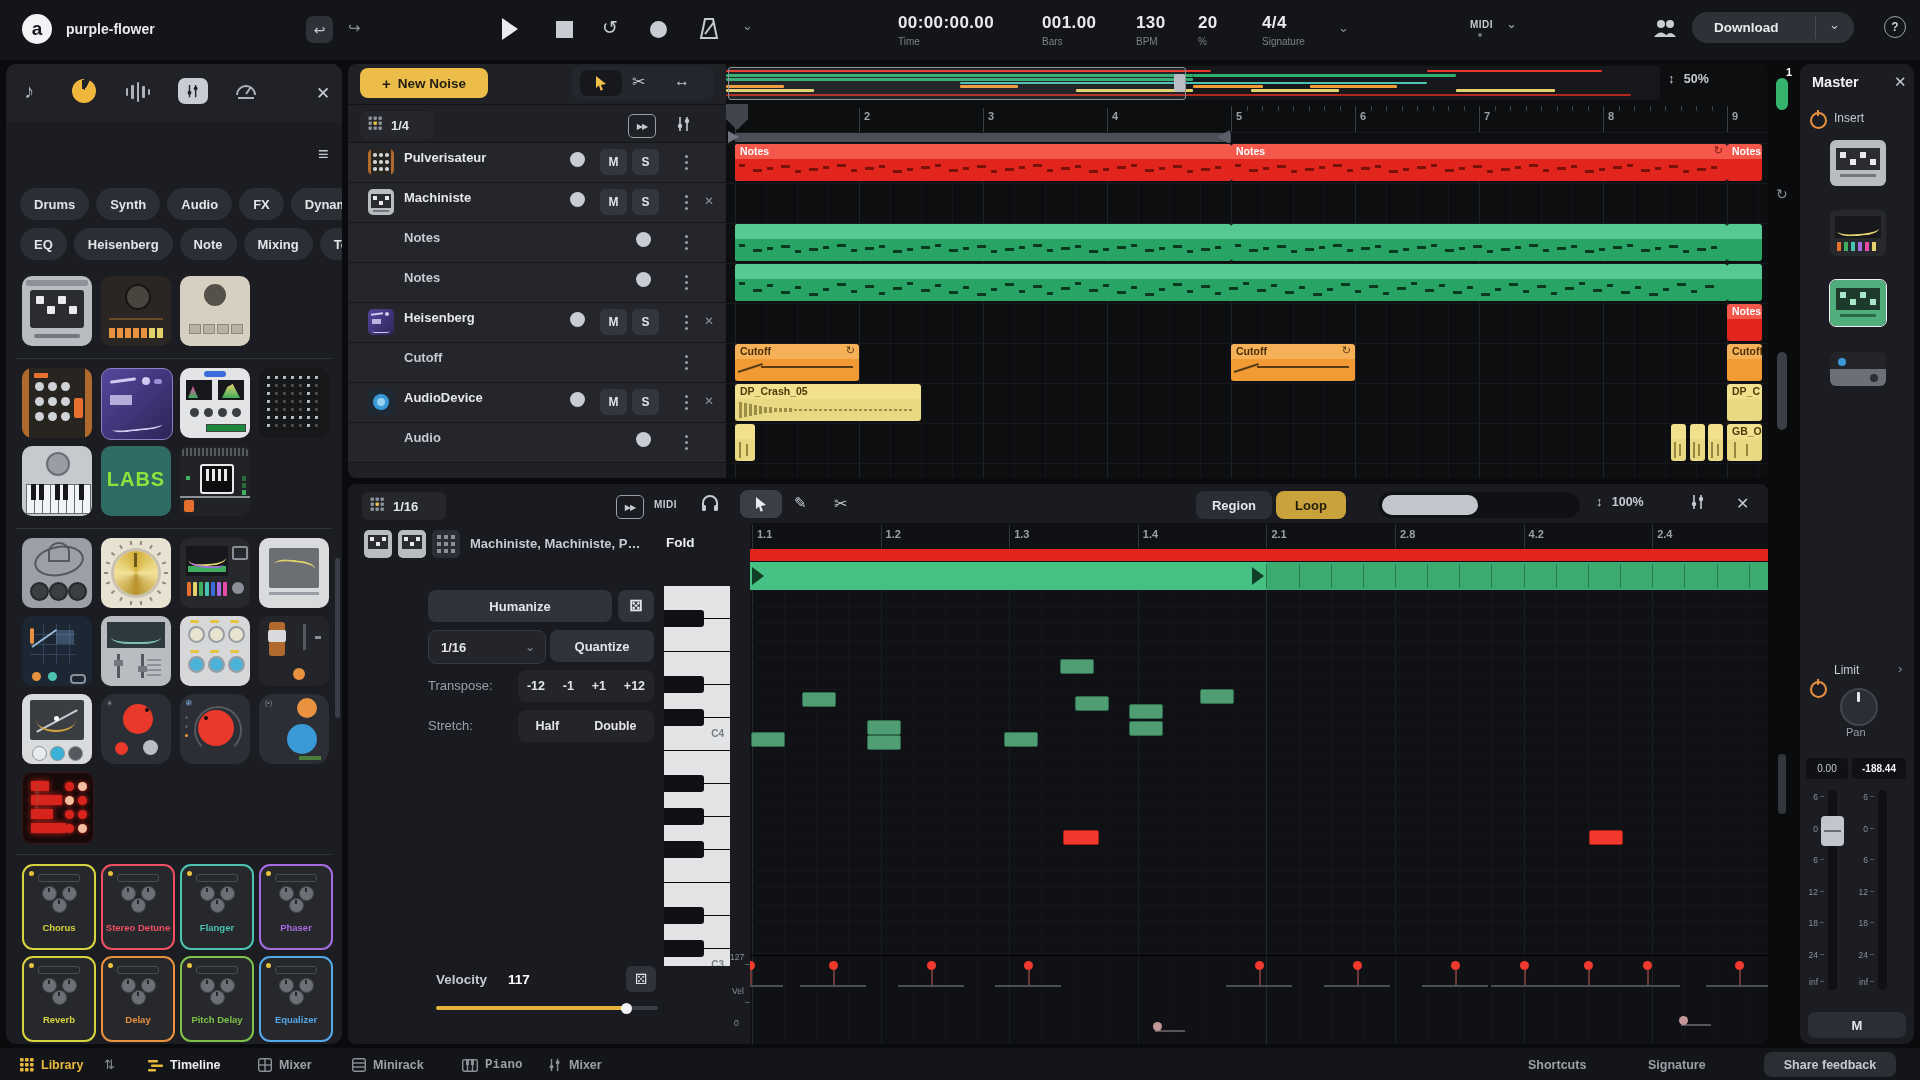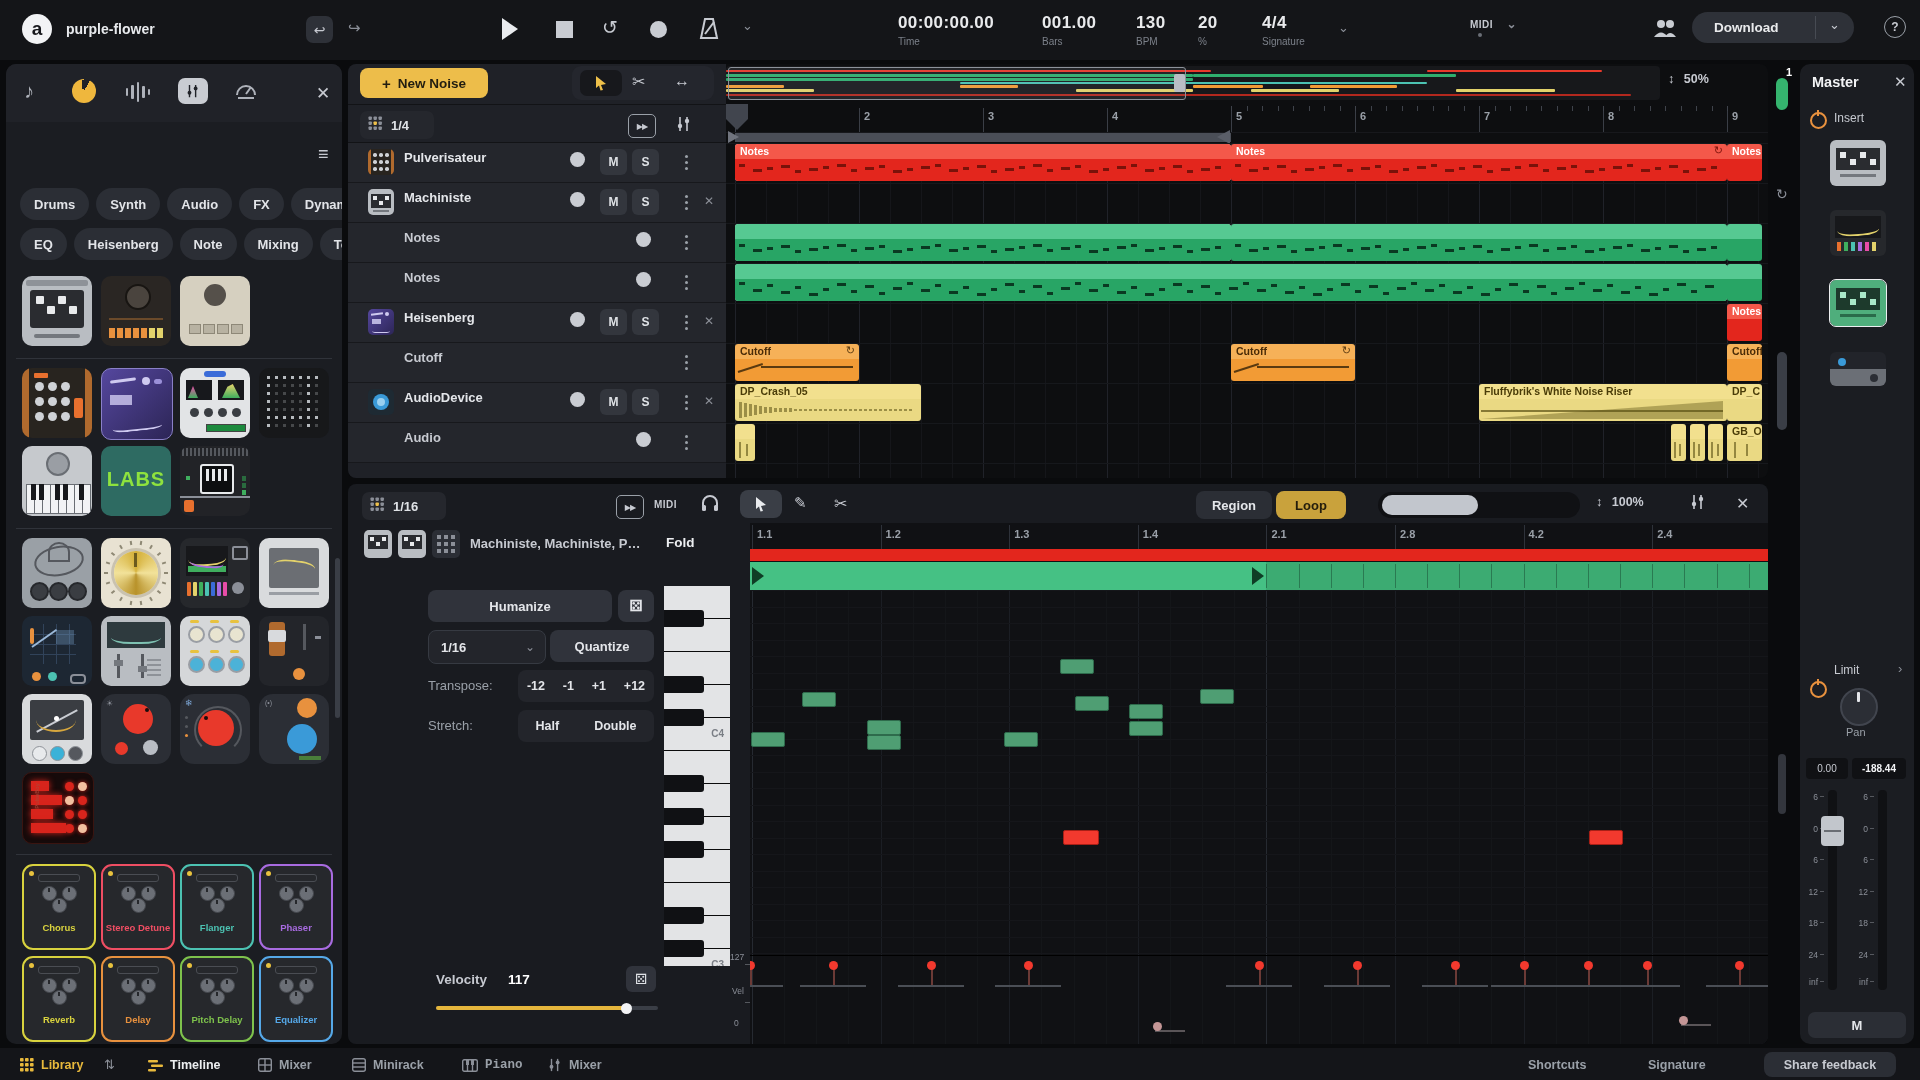--- a/index.html
+++ b/index.html
@@ -1127,27 +1127,20 @@
           <div style="position: absolute; left: 129px; top: 25px; width: 2.5px; height: 2px; background: rgba(90, 80, 20, 0.55);"></div>
           <div style="position: absolute; left: 134px; top: 25px; width: 2.5px; height: 2px; background: rgba(90, 80, 20, 0.55);"></div>
           <div style="position: absolute; left: 139px; top: 25px; width: 2.5px; height: 2px; background: rgba(90, 80, 20, 0.55);"></div>
           <div style="position: absolute; left: 144px; top: 25px; width: 2.5px; height: 2px; background: rgba(90, 80, 20, 0.55);"></div>
           <div style="position: absolute; left: 149px; top: 25px; width: 2.5px; height: 2px; background: rgba(90, 80, 20, 0.55);"></div>
           <div style="position: absolute; left: 154px; top: 25px; width: 2.5px; height: 2px; background: rgba(90, 80, 20, 0.55);"></div>
           <div style="position: absolute; left: 159px; top: 25px; width: 2.5px; height: 2px; background: rgba(90, 80, 20, 0.55);"></div>
           <div style="position: absolute; left: 164px; top: 25px; width: 2.5px; height: 2px; background: rgba(90, 80, 20, 0.55);"></div>
           <div style="position: absolute; left: 169px; top: 25px; width: 2.5px; height: 2px; background: rgba(90, 80, 20, 0.55);"></div>
           <div style="position: absolute; left: 174px; top: 25px; width: 2.5px; height: 2px; background: rgba(90, 80, 20, 0.55);"></div>
-        </div>
-        <div class="clip" style="position: absolute; left: 753px; top: 241px; width: 248px; height: 37px;">
-          <div style="position: absolute; left: 0px; top: 0px; width: 100%; height: 15px; background: rgb(242, 224, 142);"></div>
-          <div style="position: absolute; left: 0px; top: 15px; width: 100%; height: 22px; background: rgb(234, 217, 131);"></div>
-          <div class="cliplabel" style="color: rgb(74, 60, 8);">Fluffybrik's White Noise Riser</div>
-          <div style="position: absolute; left: 2px; top: 17px; width: 0px; height: 0px; border-bottom: 18px solid rgba(90, 80, 20, 0.4); border-left: 242px solid transparent;"></div>
-          <div style="position: absolute; left: 2px; top: 26px; width: 242px; height: 1.5px; background: rgba(90, 80, 20, 0.7);"></div>
         </div>
         <div class="clip" style="position: absolute; left: 1001px; top: 241px; width: 34.72px; height: 37px;">
           <div style="position: absolute; left: 0px; top: 0px; width: 100%; height: 15px; background: rgb(242, 224, 142);"></div>
           <div style="position: absolute; left: 0px; top: 15px; width: 100%; height: 22px; background: rgb(234, 217, 131);"></div>
           <div class="cliplabel" style="color: rgb(74, 60, 8);">DP_C</div>
         </div>
         <div class="clip" style="position: absolute; left: 9px; top: 281px; width: 19.84px; height: 37px;">
           <div style="position: absolute; left: 0px; top: 0px; width: 100%; height: 15px; background: rgb(242, 224, 142);"></div>
           <div style="position: absolute; left: 0px; top: 15px; width: 100%; height: 22px; background: rgb(234, 217, 131);"></div>
           <div style="position: absolute; left: 20%; top: 18px; width: 2px; height: 16px; background: rgba(90, 80, 20, 0.6);"></div>

